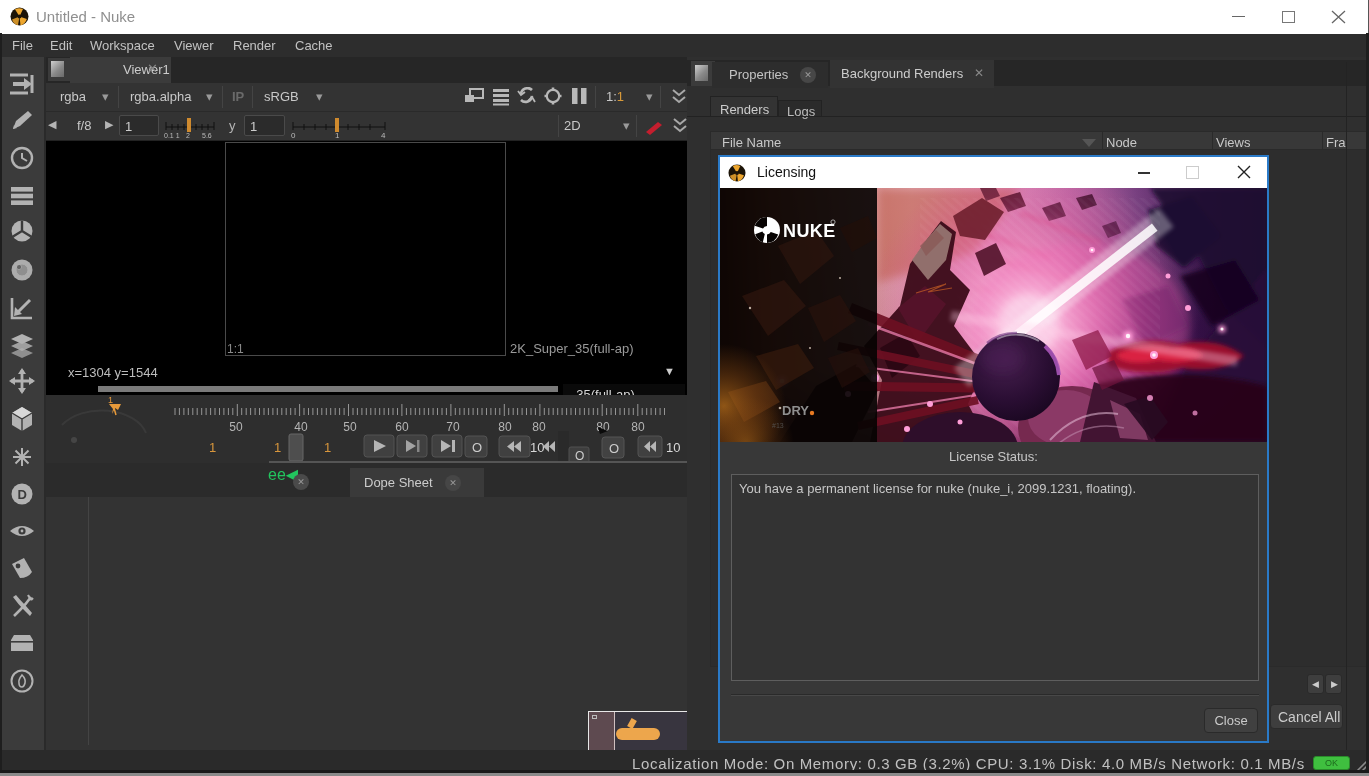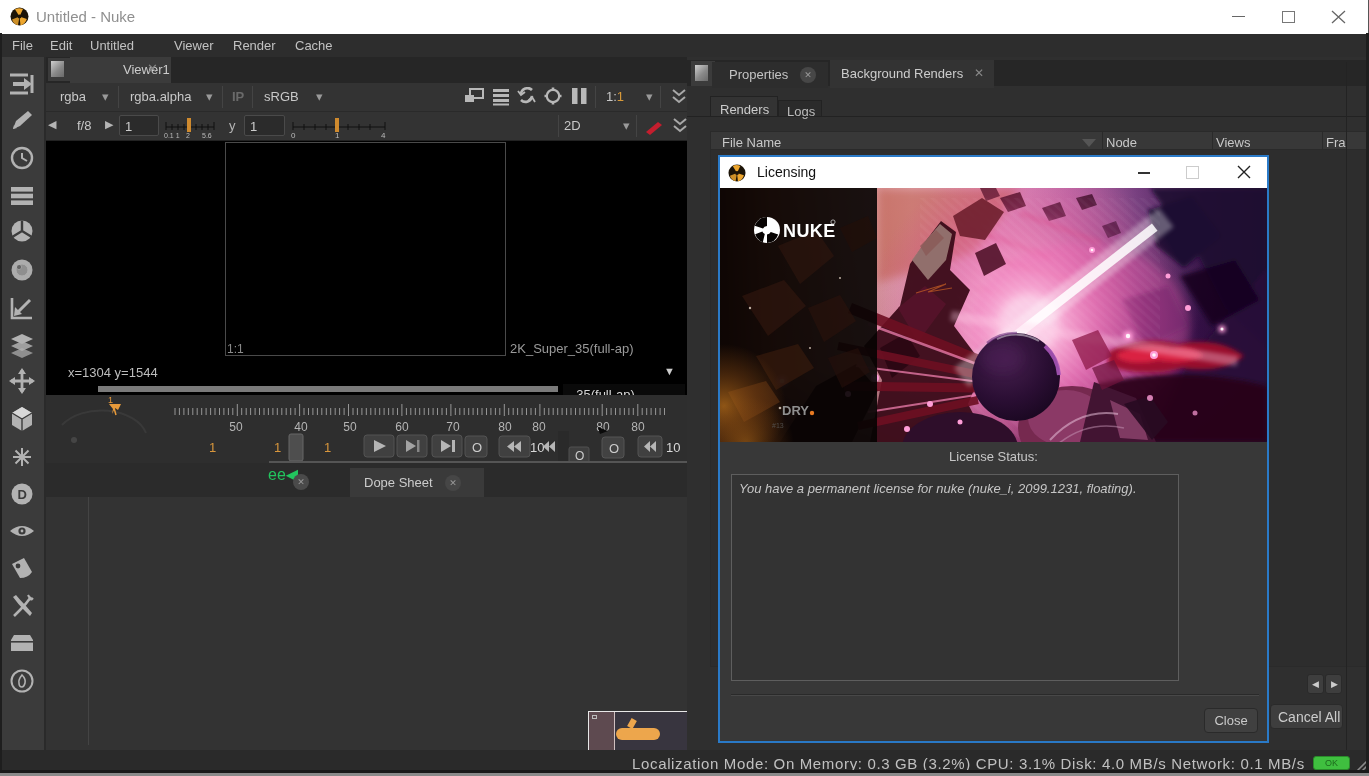--- a/index.html
+++ b/index.html
@@ -24,21 +24,21 @@
   <div class="abs" style="left:1232px;top:16px;width:13px;height:1px;background:#666;"></div>
   <div class="abs" style="left:1282px;top:11px;width:13px;height:12px;border:1px solid #777;"></div>
   <svg class="abs" style="left:1331px;top:10px;" width="15" height="14" viewBox="0 0 15 14">
     <path d="M1 1 L14 13 M14 1 L1 13" stroke="#666" stroke-width="1.3" fill="none"></path>
   </svg>
 </div>
 
 <div class="abs" style="left:0;top:34px;width:1369px;height:23px;background:#2d2d2d;color:#c2c2c2;font-size:13px;">
   <span class="abs" style="left:12px;top:4px;">File</span>
   <span class="abs" style="left:50px;top:4px;">Edit</span>
-  <span class="abs" style="left:90px;top:4px;">Untitled</span>
+  <span class="abs" style="left:90px;top:4px;">Workspace</span>
   <span class="abs" style="left:174px;top:4px;">Viewer</span>
   <span class="abs" style="left:233px;top:4px;">Render</span>
   <span class="abs" style="left:295px;top:4px;">Cache</span>
   <span class="abs" style="left:350px;top:4px;margin-top:16px;">Help</span>
 </div>
 
 <div class="abs" style="left:0;top:57px;width:46px;height:693px;background:#3b3b3b;border-right:2px solid #2a2a2a;">
   <svg width="46" height="665" viewBox="0 0 46 665" id="toolicons" fill="none" stroke="none" style="margin-top:5px;">
     <g fill="#b2b2b2" stroke="#b2b2b2">
 
@@ -751,21 +751,21 @@
       </g>
 
       <text x="62" y="227" font-family="Liberation Sans, sans-serif" font-size="13" font-weight="bold" fill="#8f8f8f">DRY</text>
       <circle cx="92" cy="225" r="2.2" fill="#e87a22"></circle>
       <text x="52" y="240" font-family="Liberation Sans, sans-serif" font-size="7" fill="#5a5a5a" opacity="0.8">#13</text>
     </svg>
   </div>
 
   <div class="abs" style="left:0;top:285px;width:547px;height:299px;background:#383838;color:#c6c6c6;font-size:13px;">
     <div class="abs" style="left:0;top:7px;width:547px;text-align:center;">License Status:</div>
-    <div class="abs" style="left:11px;top:32px;width:448px;height:207px;background:#333333;border:1px solid #5e5e5e;font-style:italic;">
+    <div class="abs" style="left:11px;top:32px;width:528px;height:207px;background:#333333;border:1px solid #5e5e5e;">
       <span class="abs" style="left:7px;top:6px;">You have a permanent license for nuke (nuke_i, 2099.1231, floating).</span>
     </div>
     <div class="abs" style="left:11px;top:252px;width:528px;height:1px;background:#2a2a2a;"></div>
     <div class="abs" style="left:11px;top:253px;width:528px;height:1px;background:#484848;"></div>
     <div class="abs" style="left:484px;top:266px;width:54px;height:25px;background:#404040;border:1px solid #2a2a2a;border-radius:4px;text-align:center;line-height:23px;color:#cacaca;">Close</div>
   </div>
 </div>
 
 <div class="abs" style="left:0;top:770px;width:1369px;height:3px;background:#1a1a1a;"></div>
 <div class="abs" style="left:0;top:773px;width:1369px;height:3px;background:#8a8a8a;"></div>

